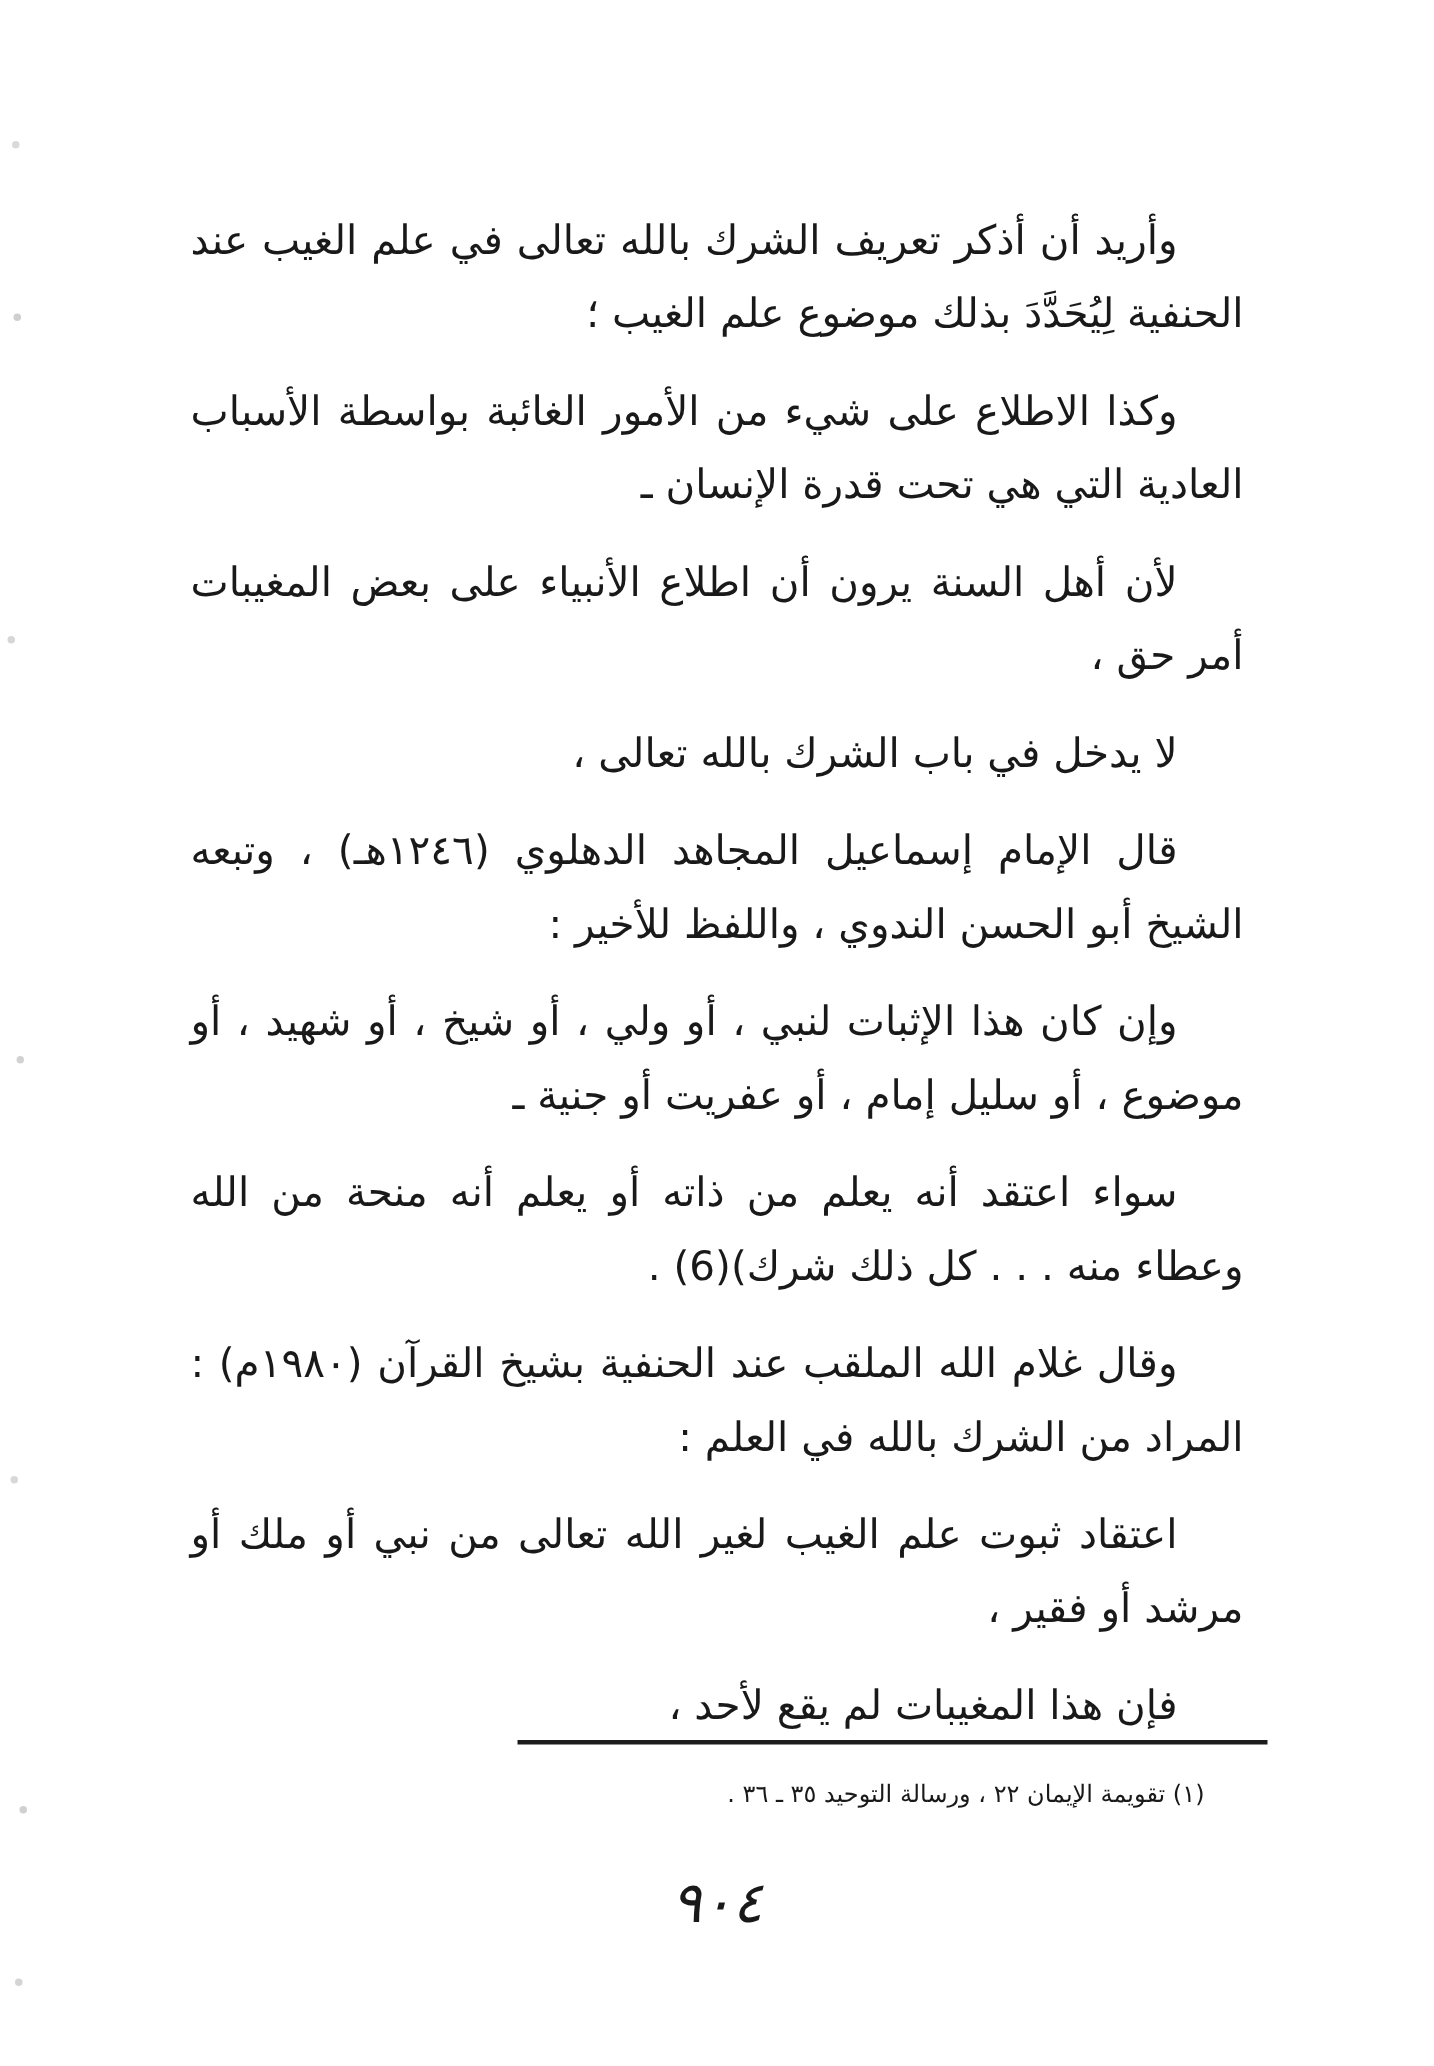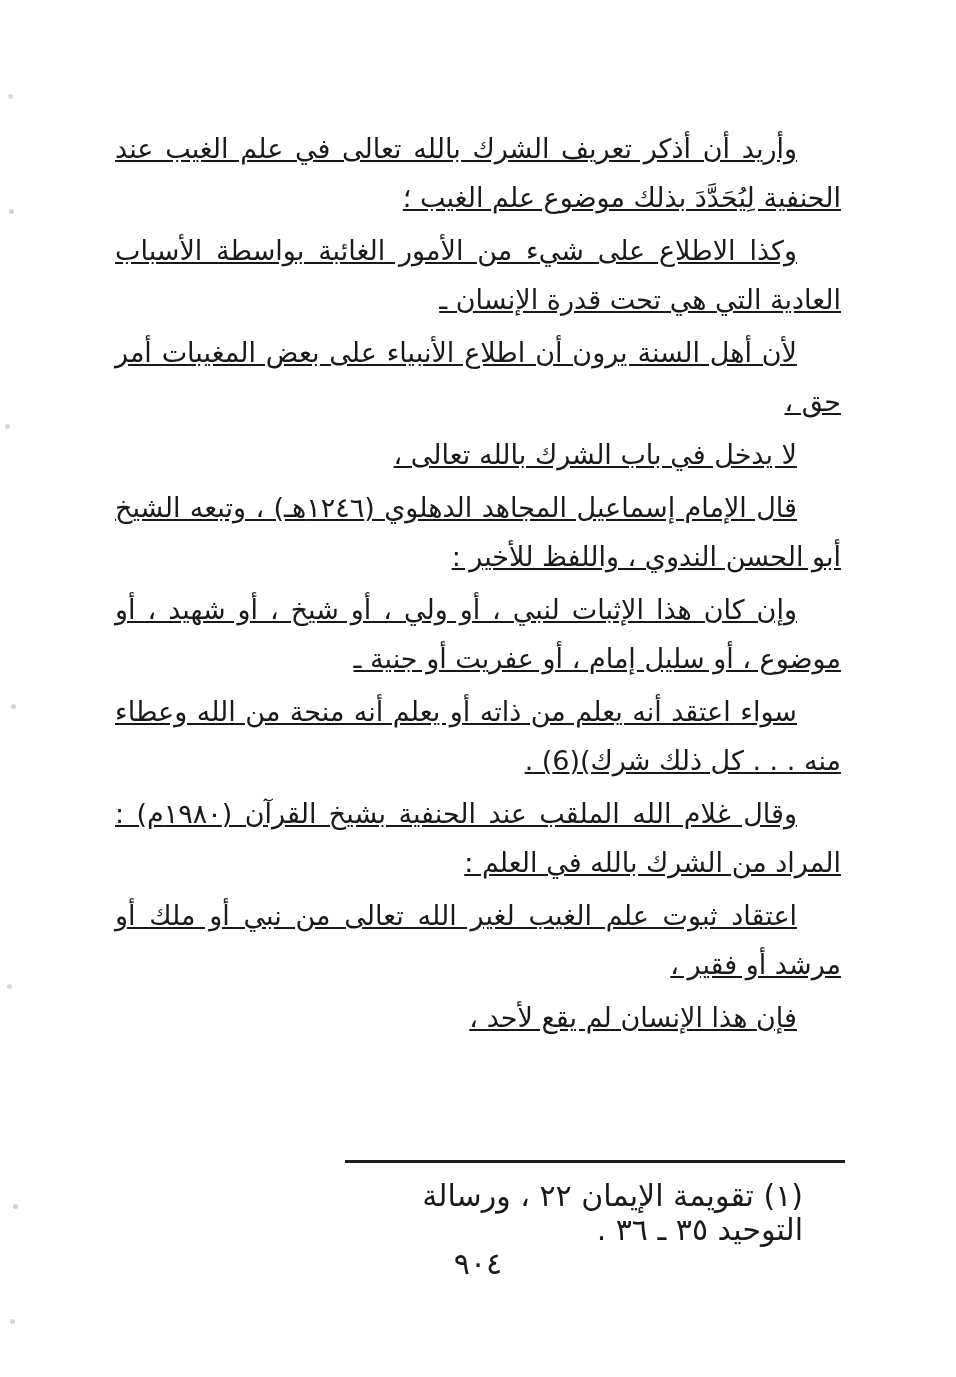--- a/index.html
+++ b/index.html
@@ -25,51 +25,51 @@
     top: 120px;
     right: 111px;
     width: 734px;
     direction: rtl;
     unicode-bidi: embed;
     font-size: 27px;
     line-height: 49px;
     text-align: justify;
   }
   .text-block p {
-    margin: 4px;
+    margin: 16px;
     text-indent: 44px; 
-    text-decoration: underline;
   }
   .footnote {
     position: absolute;
     top: 1160px;
     right: 111px;
     width: 500px;
     direction: rtl;
   }
   .footnote-rule {
     width: 100%;
     border-top: 3px solid #1c1c1c;
   }
   .footnote-text {
     margin: 16px 42px 0 0;
-    font-size: 30px;
+    font-size: 16px;
     line-height: 34px;
     text-align: right;
     direction: rtl;
   }
   .page-number {
     position: absolute;
     top: 1246px;
     left: 0;
     width: 100%;
     text-align: center;
-    font-size: 30px;
+    font-size: 38px;
     letter-spacing: 1px;
     direction: rtl;
+    font-style: italic;
   }
   .scan-noise {
     position: absolute;
     top: 0;
     left: 0;
     width: 3px;
     height: 3px;
     background: transparent;
     border-radius: 50%;
     box-shadow:
@@ -92,21 +92,21 @@
   <main class="text-block">
     <p>وأريد أن أذكر تعريف الشرك بالله تعالى في علم الغيب عند الحنفية لِيُحَدَّدَ بذلك موضوع علم الغيب ؛</p>
     <p>وكذا الاطلاع على شيء من الأمور الغائبة بواسطة الأسباب العادية التي هي تحت قدرة الإنسان ـ</p>
     <p>لأن أهل السنة يرون أن اطلاع الأنبياء على بعض المغيبات أمر حق ،</p>
     <p>لا يدخل في باب الشرك بالله تعالى ،</p>
     <p>قال الإمام إسماعيل المجاهد الدهلوي (١٢٤٦هـ) ، وتبعه الشيخ أبو الحسن الندوي ، واللفظ للأخير :</p>
     <p>وإن كان هذا الإثبات لنبي ، أو ولي ، أو شيخ ، أو شهيد ، أو موضوع ، أو سليل إمام ، أو عفريت أو جنية ـ</p>
     <p>سواء اعتقد أنه يعلم من ذاته أو يعلم أنه منحة من الله وعطاء منه . . . كل ذلك شرك)(6) .</p>
     <p>وقال غلام الله الملقب عند الحنفية بشيخ القرآن (١٩٨٠م) : المراد من الشرك بالله في العلم :</p>
     <p>اعتقاد ثبوت علم الغيب لغير الله تعالى من نبي أو ملك أو مرشد أو فقير ،</p>
-    <p>فإن هذا الإنسان لم يقع لأحد ،</p>
+    <p>فإن هذا المغيبات لم يقع لأحد ،</p>
   </main>
 
   <div class="footnote">
     <div class="footnote-rule"></div>
     <p class="footnote-text">(١) تقويمة الإيمان ٢٢ ، ورسالة التوحيد ٣٥ ـ ٣٦ .</p>
   </div>
 
   <div class="page-number">٩٠٤</div>
 
 </div>

